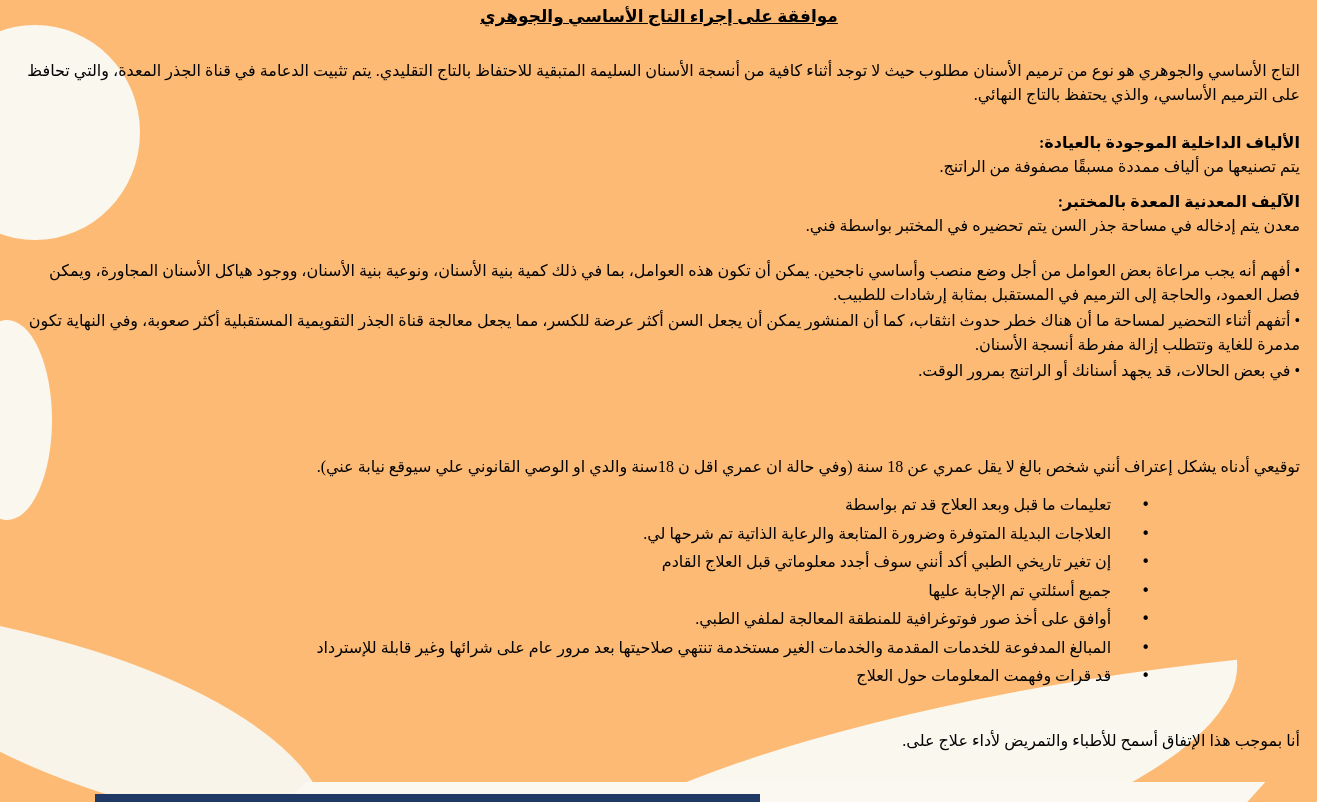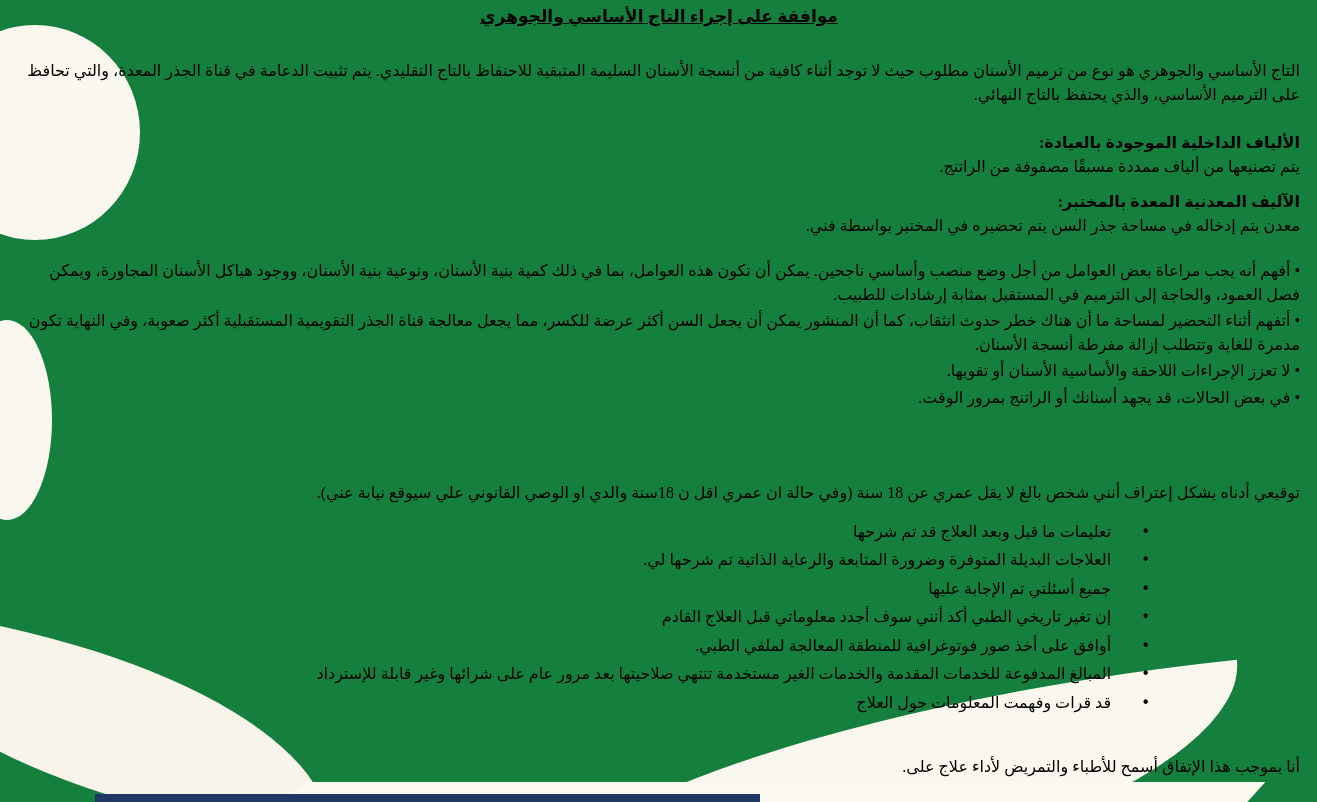--- a/index.html
+++ b/index.html
@@ -6,21 +6,21 @@
   html, body {
     width: 1317px; height: 802px;
     background: #ffffff;
     overflow: hidden;
     font-family: "Liberation Serif", "DejaVu Serif", "DejaVu Sans", serif;
     color: #000000;
   }
   .page {
     position: relative;
     width: 1317px; height: 802px;
-    background: #15803d;
+    background: #fdba74;
   }
   
   .wm { position: absolute; z-index: 0; background: #f9f5ea; }
   .wm-blob-topleft   { left: -70px; top: 25px;  width: 210px; height: 215px; border-radius: 50%; background:#faf7ef;}
   .wm-crescent-left  { left: -38px; top: 320px; width: 90px;  height: 200px; border-radius: 50%; background:#faf7ef;}
   .wm-leaf-left      { left: -140px; top: 630px; width: 480px; height: 185px; border-radius: 0 100% 0 100%; transform: rotate(6deg); background:#f8f4e9;}
   .wm-leaf-center    { left: 470px; top: 700px; width: 780px; height: 210px; border-radius: 100% 0 100% 0; transform: rotate(-6deg); background:#faf7ef;}
   .wm-band-bottom    { left: 290px; bottom: -14px; width: 960px; height: 34px; transform: skewX(-42deg); background:#fbf8f1;}
 
   .doc {
@@ -85,31 +85,30 @@
 
     <div class="section-heading">الألياف الداخلية الموجودة بالعيادة:</div>
     <div class="section-body">يتم تصنيعها من ألياف ممددة مسبقًا مصفوفة من الراتنج.</div>
 
     <div class="section-heading second">الآليف المعدنية المعدة بالمختبر:</div>
     <div class="section-body">معدن يتم إدخاله في مساحة جذر السن يتم تحضيره في المختبر بواسطة فني.</div>
 
     <div class="risk-list">
         <div class="risk-item">أفهم أنه يجب مراعاة بعض العوامل من أجل وضع منصب وأساسي ناجحين. يمكن أن تكون هذه العوامل، بما في ذلك كمية بنية الأسنان، ونوعية بنية الأسنان، ووجود هياكل الأسنان المجاورة، ويمكن فصل العمود، والحاجة إلى الترميم في المستقبل بمثابة إرشادات للطبيب.</div>
         <div class="risk-item">أتفهم أثناء التحضير لمساحة ما أن هناك خطر حدوث انثقاب، كما أن المنشور يمكن أن يجعل السن أكثر عرضة للكسر، مما يجعل معالجة قناة الجذر التقويمية المستقبلية أكثر صعوبة، وفي النهاية تكون مدمرة للغاية وتتطلب إزالة مفرطة أنسجة الأسنان.</div>
-        <div class="risk-item">لا تعزز الإجراءات اللاحقة والأساسية الأسنان أو تقويها.</div>
         <div class="risk-item">في بعض الحالات، قد يجهد أسنانك أو الراتنج بمرور الوقت.</div>
       </div>
 
     <div class="signature">توقيعي أدناه يشكل إعتراف أنني شخص بالغ لا يقل عمري عن 18 سنة (وفي حالة ان عمري اقل ن 18سنة والدي او الوصي القانوني علي سيوقع نيابة عني).</div>
 
     <div class="ack-list">
-        <div class="ack-item">تعليمات ما قبل وبعد العلاج قد تم شرحها</div>
+        <div class="ack-item">تعليمات ما قبل وبعد العلاج قد تم بواسطة</div>
         <div class="ack-item">العلاجات البديلة المتوفرة وضرورة المتابعة والرعاية الذاتية تم شرحها لي.</div>
+        <div class="ack-item">إن تغير تاريخي الطبي أكد أنني سوف أجدد معلوماتي قبل العلاج القادم</div>
         <div class="ack-item">جميع أسئلتي تم الإجابة عليها</div>
-        <div class="ack-item">إن تغير تاريخي الطبي أكد أنني سوف أجدد معلوماتي قبل العلاج القادم</div>
         <div class="ack-item">أوافق على أخذ صور فوتوغرافية للمنطقة المعالجة لملفي الطبي.</div>
         <div class="ack-item">المبالغ المدفوعة للخدمات المقدمة والخدمات الغير مستخدمة تنتهي صلاحيتها بعد مرور عام على شرائها وغير قابلة للإسترداد</div>
         <div class="ack-item">قد قرات وفهمت المعلومات حول العلاج</div>
       </div>
 
     <div class="closing">أنا بموجب هذا الإتفاق أسمح للأطباء والتمريض لأداء علاج على.</div>
 
   </div>
 
   <div class="footer-bar" style="background: rgb(31, 56, 100);"></div>

